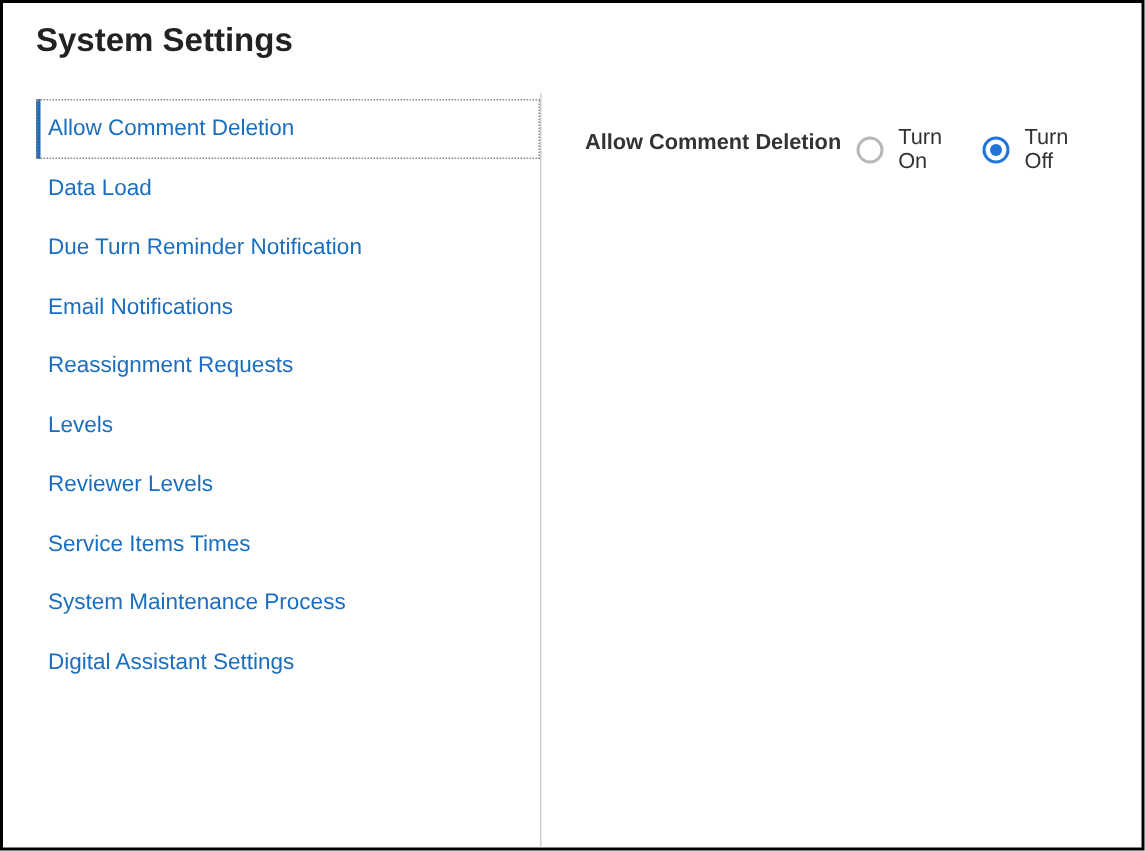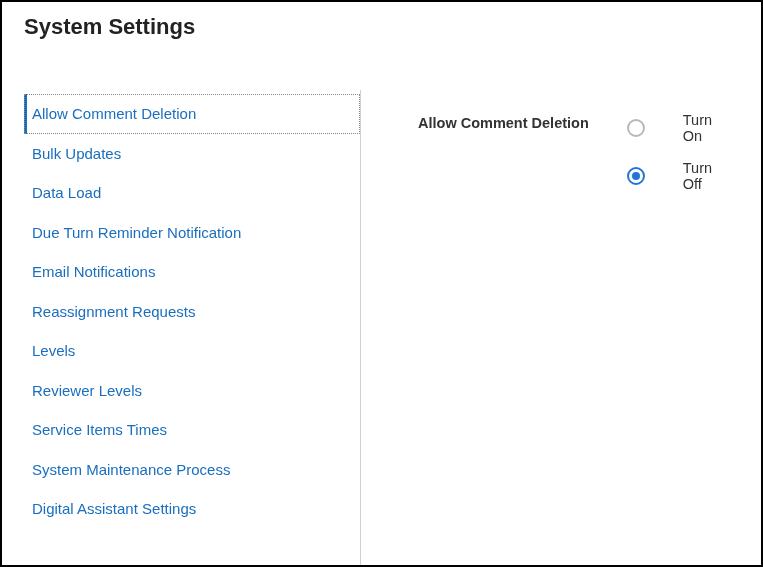--- a/index.html
+++ b/index.html
@@ -1,19 +1,18 @@
 <!DOCTYPE html>
 <html><head>
   <meta charset="utf-8">
   <style>
     * {
       box-sizing: border-box;
       margin: 0;
       padding: 0;
-      gap: 28px;
     }
     body {
       font-family: Arial, Helvetica, sans-serif;
       background: #ffffff;
       width: 763px;
       height: 567px;
       border: 2px solid #000;
       overflow: hidden;
     }
     .container {
@@ -73,21 +72,21 @@
     .setting-label {
       font-weight: bold;
       font-size: 14.5px;
       color: #333;
       padding-top: 3px;
       white-space: nowrap;
     }
     .radio-group {
       margin-left: 10px;
       display: flex;
-      flex-direction: column;
+      flex-direction: row;
       gap: 16px;
     }
     .radio-option {
       display: flex;
       align-items: center;
       cursor: pointer;
     }
     .radio-circle {
       width: 18px;
       height: 18px;
@@ -114,21 +113,20 @@
     }
   </style>
 </head>
 <body>
 
 <div class="container">
   <h1 class="page-title">System Settings</h1>
   <div class="content">
     <nav class="sidebar">
       <a class="sidebar-item active">Allow Comment Deletion</a>
-      <a class="sidebar-item">Bulk Updates</a>
       <a class="sidebar-item">Data Load</a>
       <a class="sidebar-item">Due Turn Reminder Notification</a>
       <a class="sidebar-item">Email Notifications</a>
       <a class="sidebar-item">Reassignment Requests</a>
       <a class="sidebar-item">Levels</a>
       <a class="sidebar-item">Reviewer Levels</a>
       <a class="sidebar-item">Service Items Times</a>
       <a class="sidebar-item">System Maintenance Process</a>
       <a class="sidebar-item">Digital Assistant Settings</a>
     </nav>

